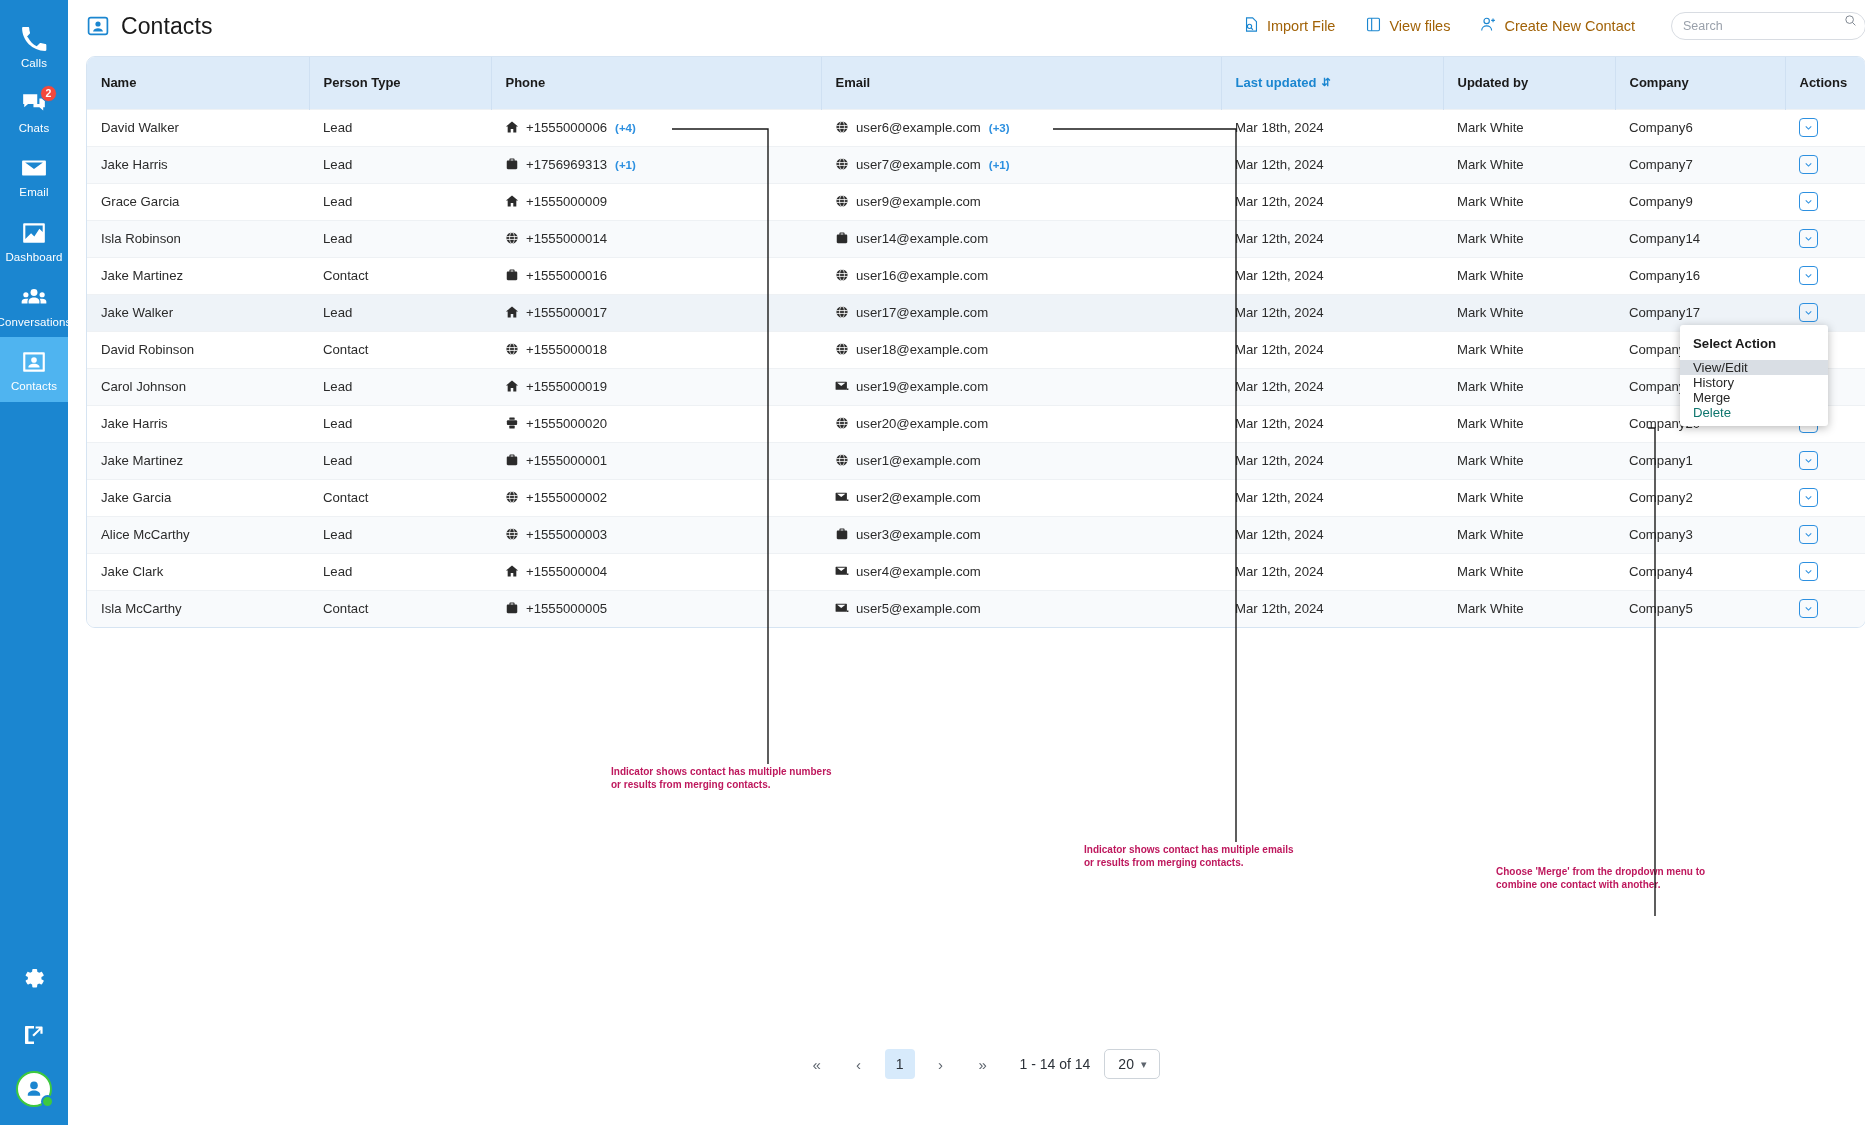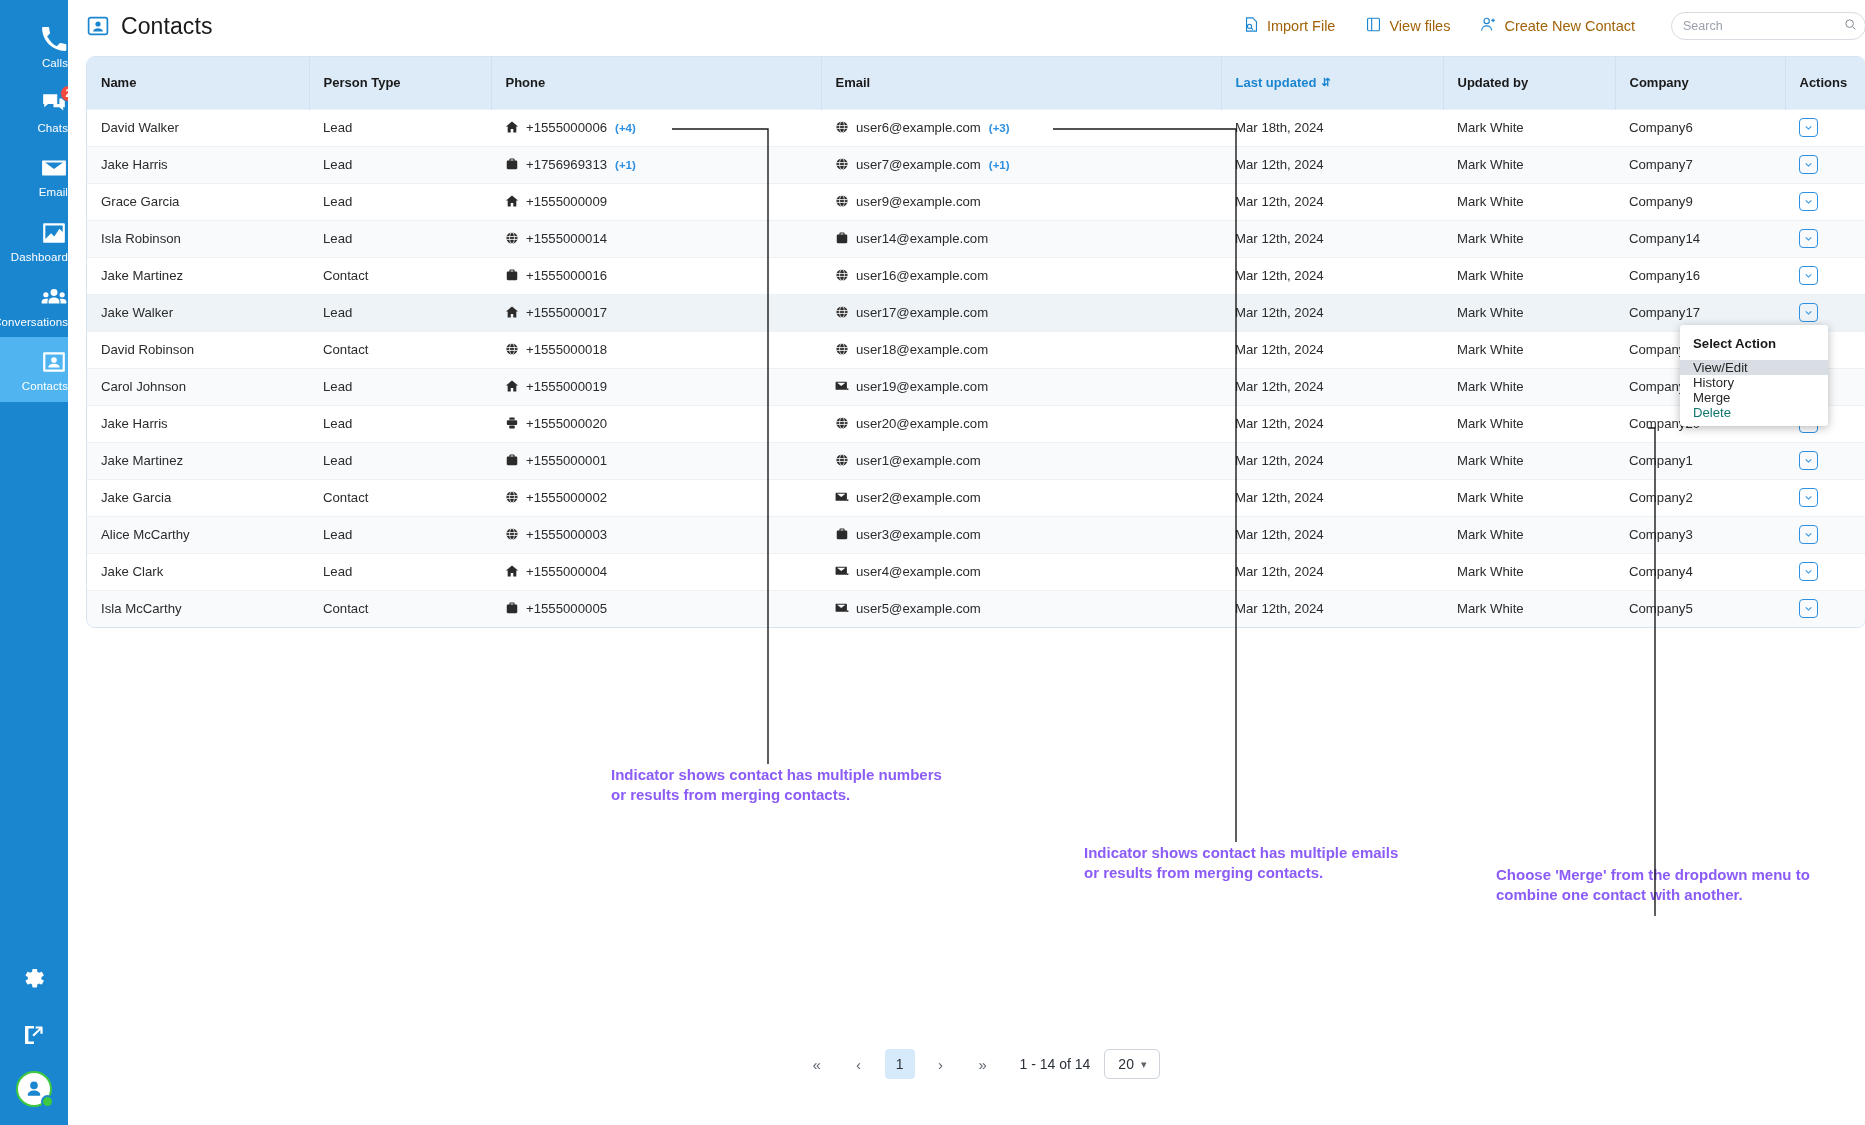--- a/index.html
+++ b/index.html
@@ -12,21 +12,21 @@
 
   
   .sidebar {
     width: 68px; height: 1125px; background: #1b86d0;
     display: flex; flex-direction: column; align-items: center;
     flex: 0 0 68px; position: relative;
   }
   .side-top { padding-top: 14px; width: 100%; }
   .side-item {
     width: 68px; padding: 11px 0 9px 0;
-    display: flex; flex-direction: column; align-items: flex-end;
+    display: flex; flex-direction: column; align-items: center;
     justify-content: center; cursor: pointer; position: relative;
   }
   .side-item .ic { position: relative; width: 28px; height: 28px; display:flex; align-items:center; justify-content:center; }
   .side-item .ic svg { width: 26px; height: 26px; fill: #ffffff; }
   .side-label {
     color: #ffffff; font-size: 11.5px; margin-top: 4px;
     letter-spacing: .1px; text-align: center; line-height: 1.1;
     white-space: nowrap;
   }
   .side-item.active { background: #4fb4f0; }
@@ -69,21 +69,21 @@
   .page-title { font-size: 23px; color: #1a1a1a; font-weight: 400; letter-spacing:.1px; }
 
   .top-actions { margin-left:auto; display:flex; align-items:center; gap: 30px; }
   .top-action {
     display: flex; align-items: center; gap: 7px;
     color: #a16207; font-size: 14.5px; cursor: pointer; white-space:nowrap;
   }
   .top-action svg { width: 17px; height: 17px; stroke: #1b86d0; fill: none; stroke-width: 1.6; }
   .search-box {
     width: 195px; height: 28px; border: 1px solid #d8dce2; border-radius: 16px;
-    display: flex; align-items: center; padding: 0 11px; margin-left: 6px;
+    display: flex; padding: 0 11px; margin-left: 6px;
   }
   .search-box input {
     flex:1; border: none; outline: none; font-size: 12.5px; color: #333;
     font-family: "Liberation Sans", sans-serif; background: transparent;
   }
   .search-box input::placeholder { color: #9aa1ab; }
   .search-box svg { width: 13px; height: 13px; stroke: #7d858f; fill: none; stroke-width: 1.8; }
 
   
   .table-wrap {
@@ -133,21 +133,21 @@
     background: #ffffff; border-radius: 3px;
     box-shadow: 0 2px 10px rgba(0,0,0,.28); z-index: 40; overflow: hidden;
     padding: 3px 0 6px 0;
   }
   .dd-head { font-size: 13.2px; font-weight: bold; color: #1a1a1a; padding: 8px 13px 9px; }
   .dd-item { font-size: 13.2px; color: #272727; padding: 0 13px; cursor: pointer; }
   .dd-item.sel { background: #d9dee4; }
   .dd-item.danger { color: #0f766e; }
 
   
-  .callout { position: absolute; font-size: 15px; font-weight: bold; color: #8b5cf6; line-height: 1.3; }
+  .callout { position: absolute; font-size: 10px; font-weight: bold; color: #be185d; line-height: 1.3; }
   #call-phone { left: 543px; top: 765px; }
   #call-email { left: 1016px; top: 843px; }
   #call-merge { left: 1428px; top: 865px; }
 
   
   .pager {
     position: absolute; left: 0; right: 0; bottom: 46px;
     display:flex; align-items:center; justify-content:center; gap: 0;
   }
   .pg-btn {

